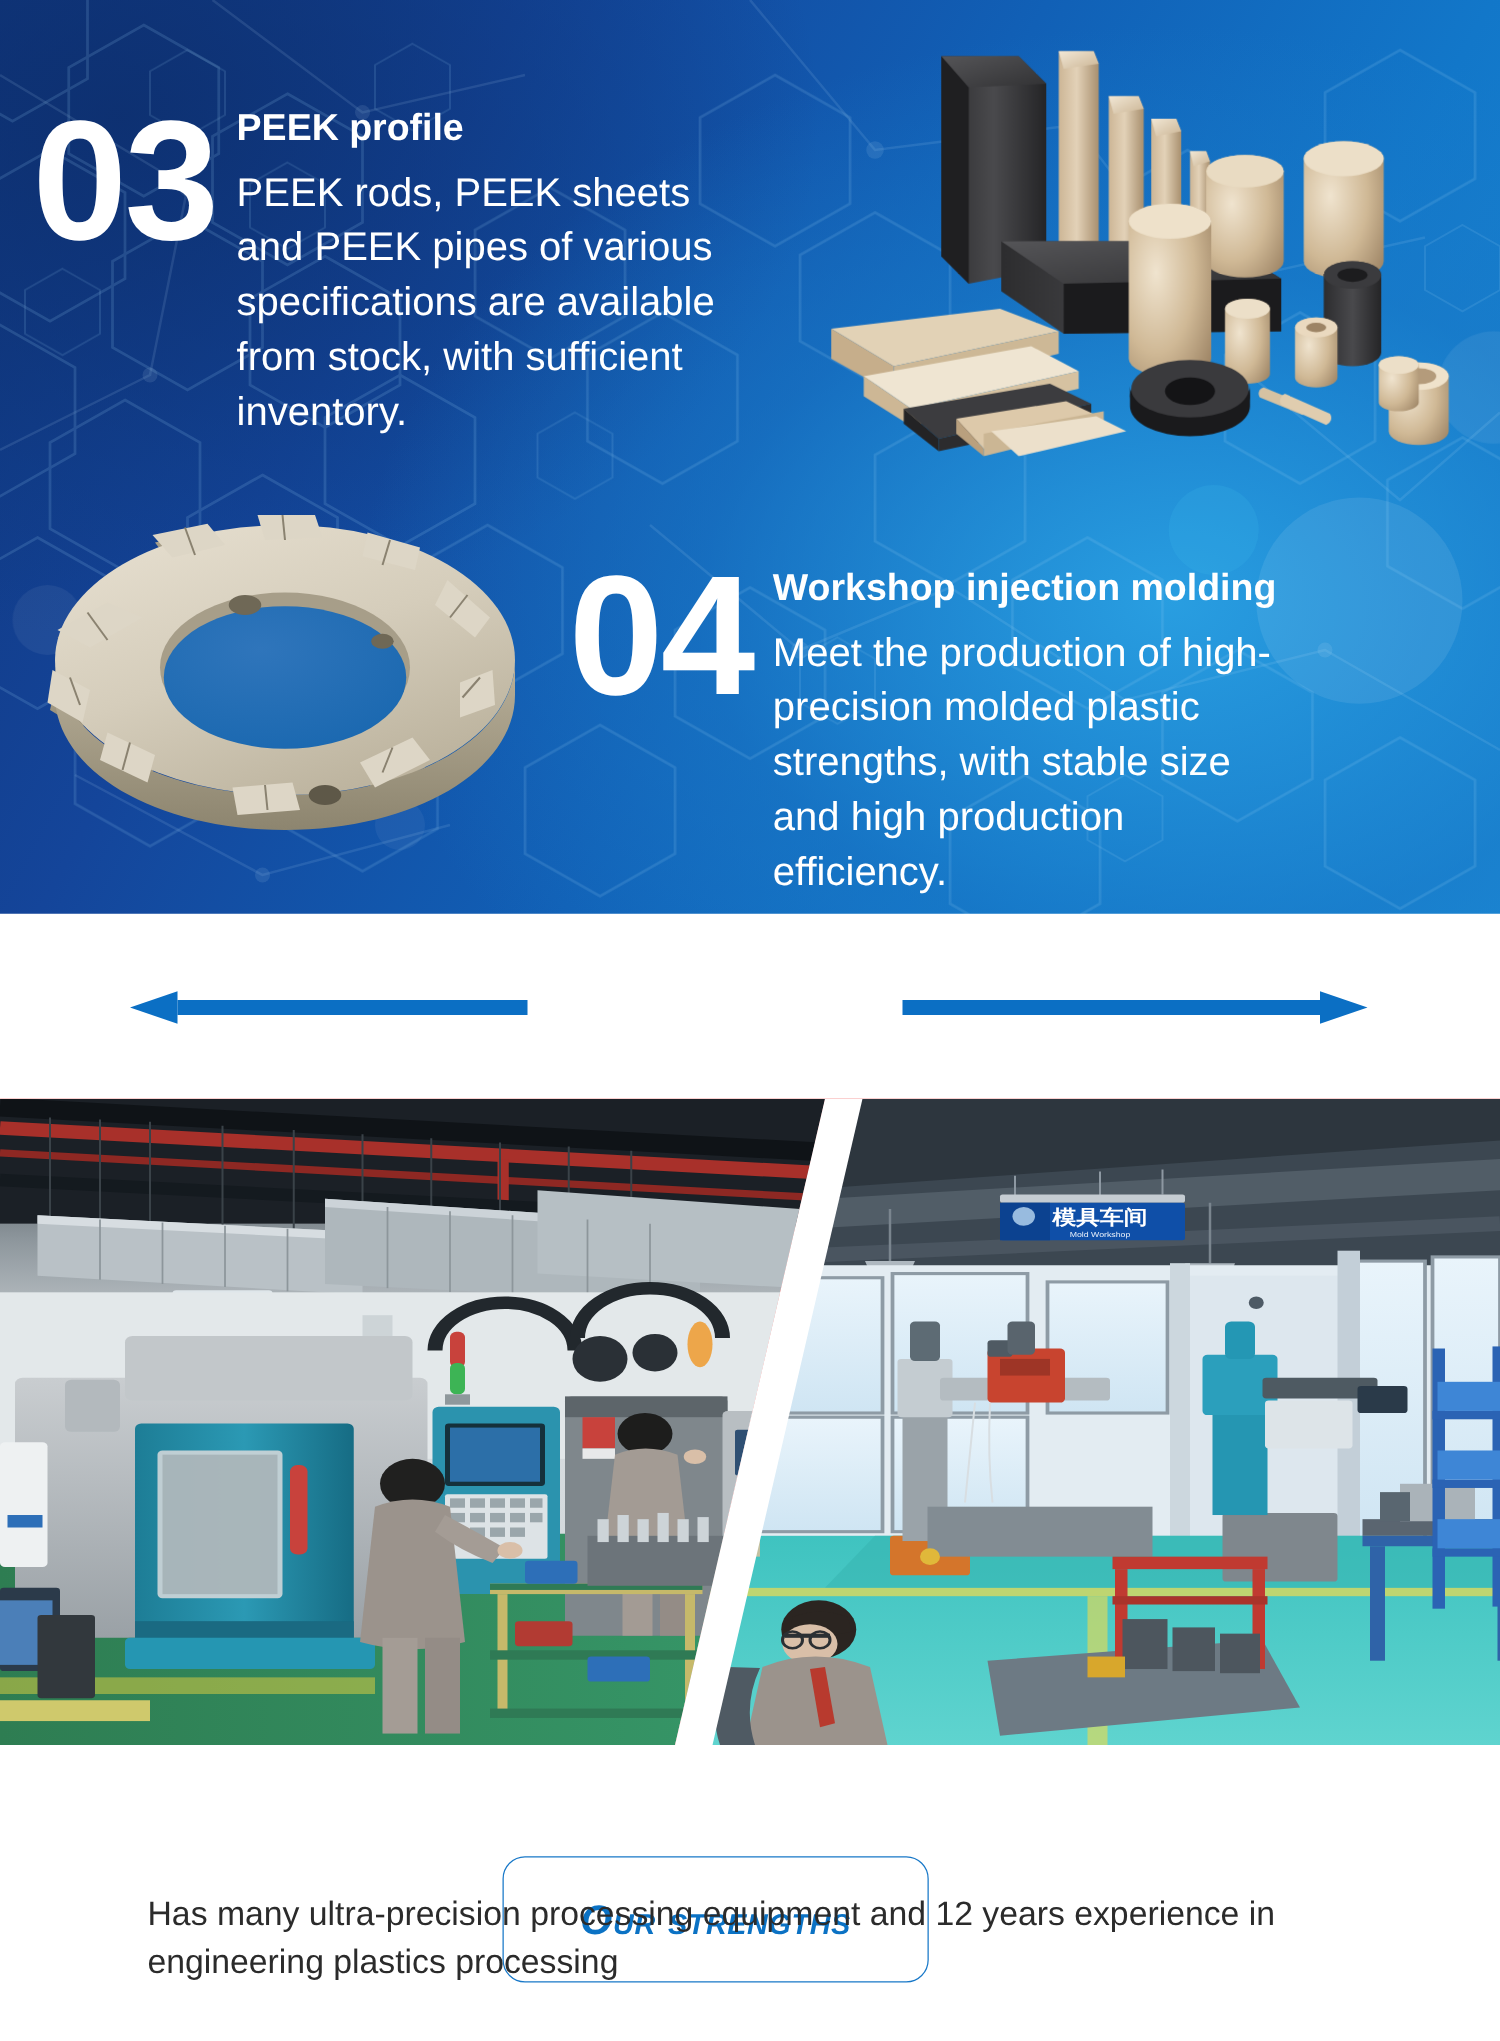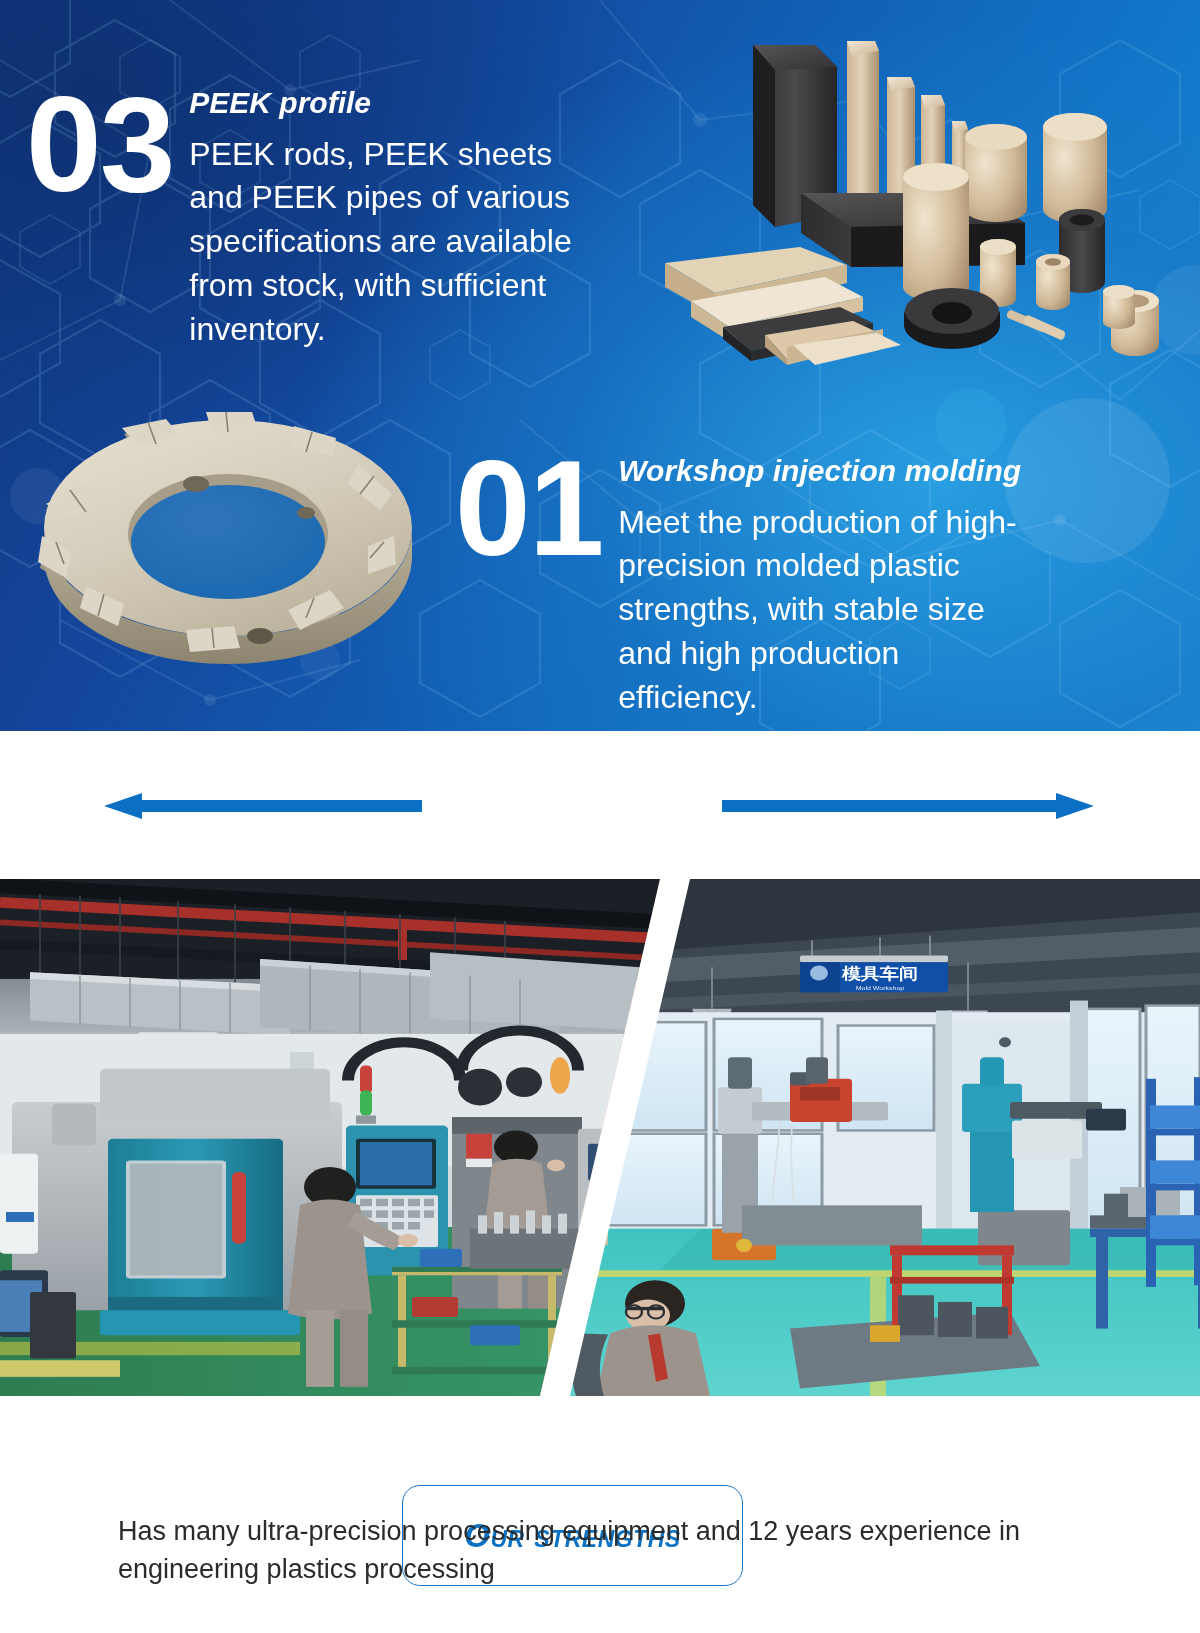--- a/index.html
+++ b/index.html
@@ -31,21 +31,21 @@
   
   .blk03 { position: absolute; left: 26px; top: 72px; width: 640px; display: flex; align-items: flex-start; }
   .bignum {
     font-size: 136px; font-weight: 700; color: #ffffff; line-height: .95;
     letter-spacing: -2px; flex: 0 0 auto; font-family: "Liberation Sans", sans-serif;
   }
   .blk03 .bignum { margin-right: 16px; margin-top: 8px; }
   .blk03 .txt { padding-top: 14px; }
   .hdr {
     font-size: 30px; font-weight: 700; color: #ffffff; line-height: 1.15;
-    margin-bottom: 12px; white-space: nowrap; font-style: italic;
+    margin-bottom: 12px; white-space: nowrap;
   }
   .body {
     font-size: 32px; color: #ffffff; line-height: 1.37; font-weight: 400;
   }
 
   
   .blk04 { position: absolute; left: 455px; top: 440px; width: 720px; display: flex; align-items: flex-start; }
   .blk04 .bignum { margin-right: 16px; margin-top: 4px; }
   .blk04 .txt { padding-top: 14px; }
 
@@ -336,21 +336,21 @@
 
     <div class="blk03">
       <div class="bignum">03</div>
       <div class="txt">
         <div class="hdr">PEEK profile</div>
         <div class="body" style="max-width:420px">PEEK rods, PEEK sheets and PEEK pipes of various specifications are available from stock, with sufficient inventory.</div>
       </div>
     </div>
 
     <div class="blk04">
-      <div class="bignum">01</div>
+      <div class="bignum">04</div>
       <div class="txt">
         <div class="hdr">Workshop injection molding</div>
         <div class="body" style="max-width:425px">Meet the production of high-precision molded plastic strengths, with stable size and high production efficiency.</div>
       </div>
     </div>
   </div>
 
   <div class="strip">
     <svg class="arrowbar" viewBox="0 0 1200 28" preserveAspectRatio="none">
       <polygon points="104,0 104,28 104,28 104,0" fill="#0b6fc4"></polygon>

